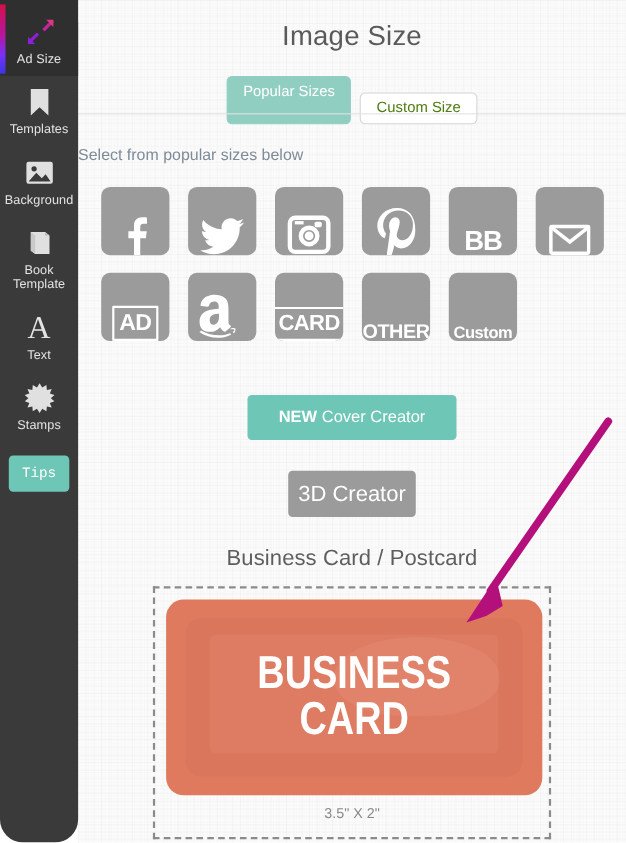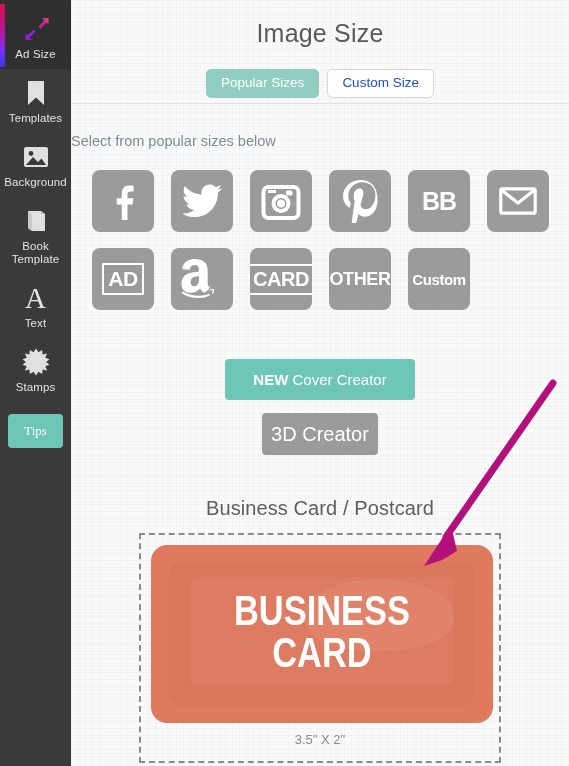--- a/index.html
+++ b/index.html
@@ -35,20 +35,21 @@
   }
 
   
   .sidebar {
     position: absolute;
     left: 0; top: 0;
     width: 71px;
     height: 766px;
     background: #3a3a3a;
     z-index: 5;
+    border-radius: 21px;
   }
   .sb-item {
     position: relative;
     width: 71px;
     padding: 9px 2px 8px 2px;
     text-align: center;
     color: #e8e8e8;
     cursor: pointer;
     user-select: none;
   }
@@ -78,21 +79,21 @@
   .tips-btn {
     display: block;
     width: 55px;
     margin: 12px auto 0 auto;
     padding: 9px 0;
     background: #6ec6b6;
     color: #ffffff;
     border: none;
     border-radius: 4px;
     font-size: 13px;
-    font-family: Liberation Serif, serif;
+    font-family: Liberation Mono, monospace;
     cursor: pointer;
   }
 
   
   .page-title {
     position: absolute;
     left: 0; top: 19px;
     width: 498px;
     text-align: center;
     font-size: 25px;
@@ -111,21 +112,21 @@
   }
   .seg {
     font-size: 13.5px;
     padding: 6px 14px 7px 14px;
     border-radius: 5px;
     cursor: pointer;
     font-family: "Liberation Sans", sans-serif;
     line-height: 1;
   }
   .seg.on  { background: #90cec2; color: #ffffff; border: 1px solid #90cec2; }
-  .seg.off { background: #ffffff; color: #1d4ed8; border: 1px solid #d6d6d6; }
+  .seg.off { background: #ffffff; color: #4d7c0f; border: 1px solid #d6d6d6; margin-top: 15px; }
 
   .divider {
     position: absolute;
     left: 0; top: 103px;
     width: 498px;
     height: 1px;
     background: #e1e1e1;
   }
 
   .subtitle {
@@ -149,21 +150,21 @@
     padding-left: 21px;
     margin-bottom: 16px;
   }
   .tile {
     width: 62px;
     height: 62px;
     margin-right: 17px;
     background: #9b9b9b;
     border-radius: 8px;
     display: flex;
-    align-items: center;
+    align-items: flex-end;
     justify-content: center;
     cursor: pointer;
     color: #ffffff;
     overflow: hidden;
   }
   .tile:last-child { margin-right: 0; }
   .tile-text {
     font-weight: 700;
     color: #ffffff;
     line-height: 1;
@@ -181,21 +182,21 @@
   .t-card { font-size: 20px; letter-spacing: -.5px; }
 
   
   .cta-wrap {
     position: absolute;
     left: 0; top: 359px;
     width: 498px;
     display: flex;
     flex-direction: column;
     align-items: center;
-    gap: 13px;
+    gap: 28px;
   }
   .cta {
     border: none;
     border-radius: 4px;
     color: #ffffff;
     font-family: "Liberation Sans", sans-serif;
     cursor: pointer;
     line-height: 1;
   }
   .cta-cover {

